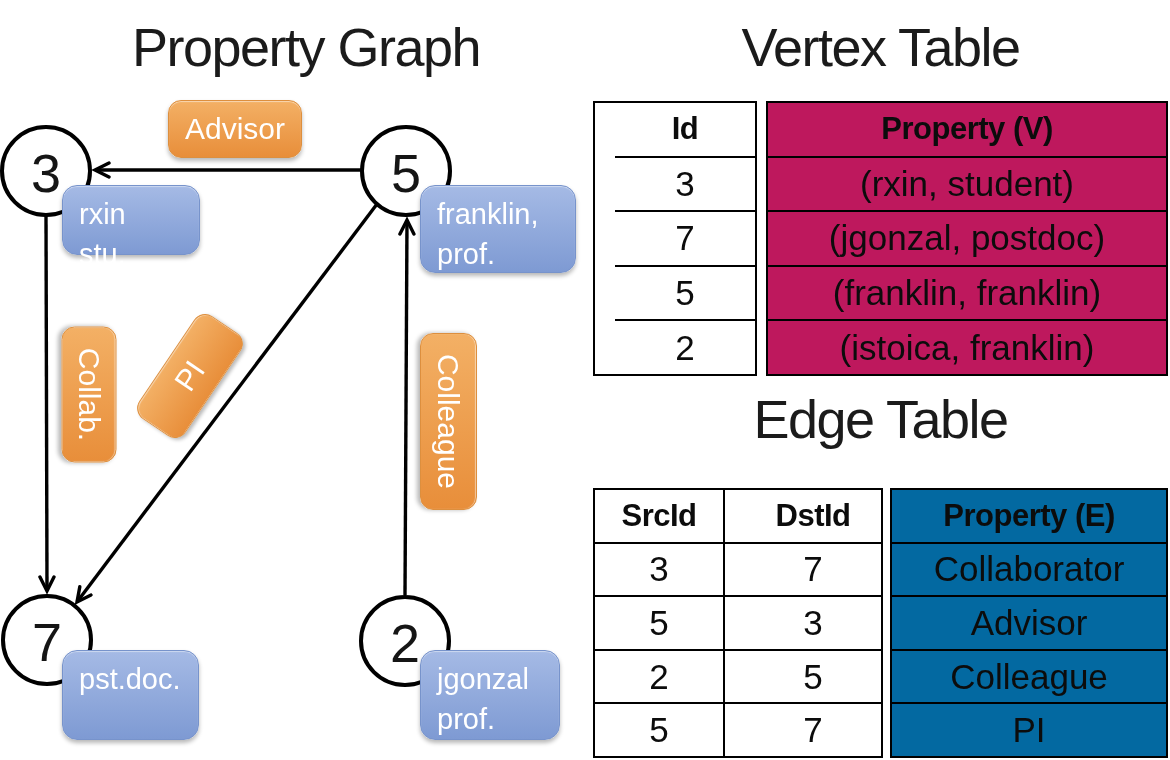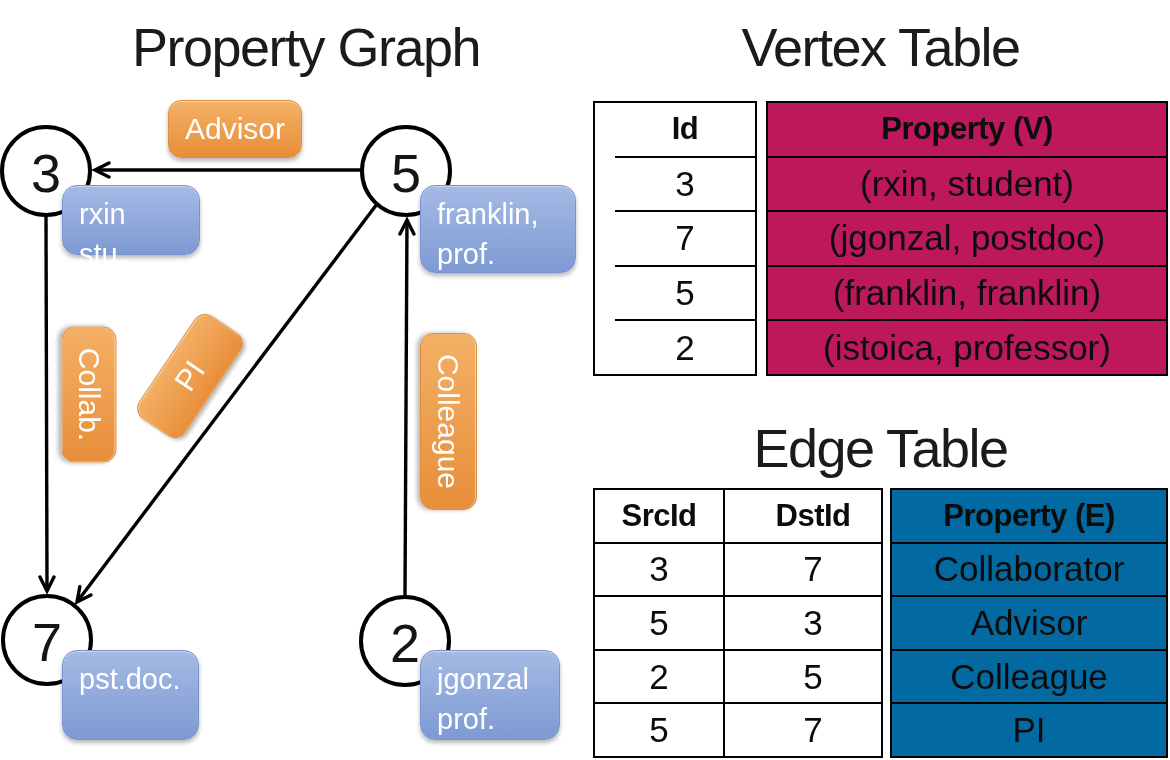--- a/index.html
+++ b/index.html
@@ -109,24 +109,24 @@
     <div class="row">3</div>
     <div class="row">7</div>
     <div class="row">5</div>
     <div class="row">2</div>
   </div>
   <div class="subtbl fill-blue" style="left:766px; top:101px; width:402px; height:275px;">
     <div class="row hdr">Property (V)</div>
     <div class="row">(rxin, student)</div>
     <div class="row">(jgonzal, postdoc)</div>
     <div class="row">(franklin, franklin)</div>
-    <div class="row">(istoica, professor)</div>
+    <div class="row">(istoica, franklin)</div>
   </div>
 
-  <div class="title" style="left:593px; top:417px; width:575px;text-align:center;">Edge Table</div>
+  <div class="title" style="left:593px; top:388px; width:575px;text-align:center;">Edge Table</div>
 
   <div class="subtbl" style="left:593px; top:488px; width:290px; height:270px;">
     <div class="row hdr">
       <div class="cell c1">SrcId</div>
       <div class="cell c2">DstId</div>
     </div>
     <div class="row">
       <div class="cell c1">3</div>
       <div class="cell c2">7</div>
     </div>

